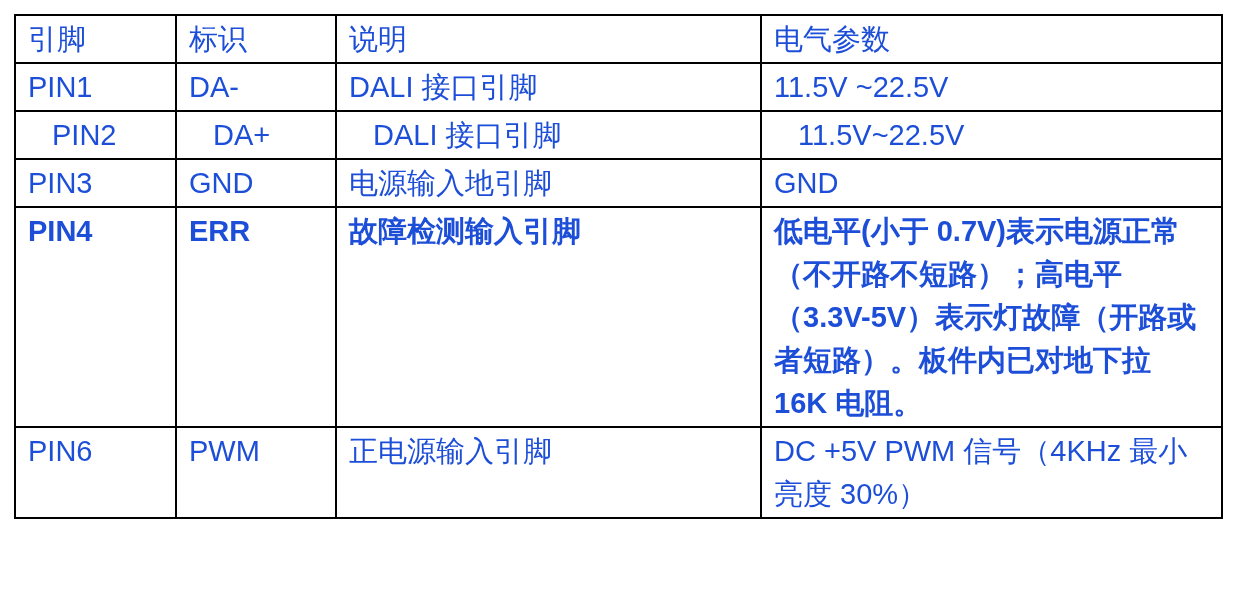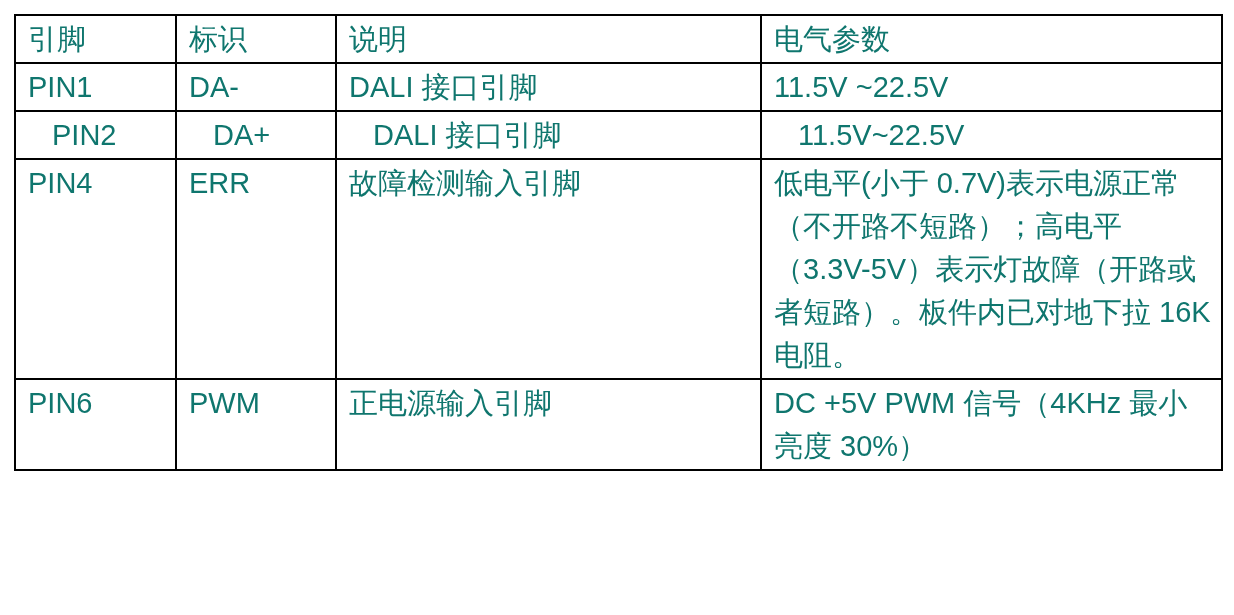--- a/index.html
+++ b/index.html
@@ -29,34 +29,34 @@
   }
   table.pin-table th,
   table.pin-table td {
     border: 2px solid #000000;
     text-align: left;
     vertical-align: top;
     font-size: 29px;
     line-height: 43px;
     font-weight: normal;
     padding: 2px 10px 1px 12px;
-    color: #0f766e;
+    color: #1d4ed8;
     word-break: break-word;
     overflow: hidden;
   }
   col.c-pin   { width: 161px; }
   col.c-label { width: 160px; }
   col.c-desc  { width: 425px; }
   col.c-param { width: 461px; }
 
   tr.h-row  th { height: 43px; }
   tr.r-1 td { height: 43px; border-radius: 6px; }
   tr.r-2 td { height: 43px; padding-left: 36px; }
   tr.r-3 td { height: 43px; }
-  tr.r-4 td { height: 209px; }
+  tr.r-4 td { height: 209px; font-weight: bold; }
   tr.r-5 td { height: 86px; }
   tr.r-6 td { height: 86px; }
 </style>
 </head>
 <body>
 
 <div class="page">
   <table class="pin-table">
     <colgroup>
       <col class="c-pin">
@@ -78,20 +78,26 @@
         <td>DA-</td>
         <td>DALI 接口引脚</td>
         <td>11.5V ~22.5V</td>
       </tr>
       <tr class="r-2">
         <td>PIN2</td>
         <td>DA+</td>
         <td>DALI 接口引脚</td>
         <td>11.5V~22.5V</td>
       </tr>
+      <tr class="r-3">
+        <td>PIN3</td>
+        <td>GND</td>
+        <td>电源输入地引脚</td>
+        <td>GND</td>
+      </tr>
       <tr class="r-4">
         <td>PIN4</td>
         <td>ERR</td>
         <td>故障检测输入引脚</td>
         <td>低电平(小于 0.7V)表示电源正常（不开路不短路）；高电平（3.3V-5V）表示灯故障（开路或者短路）。板件内已对地下拉 16K 电阻。</td>
       </tr>
       <tr class="r-6">
         <td>PIN6</td>
         <td>PWM</td>
         <td>正电源输入引脚</td>

